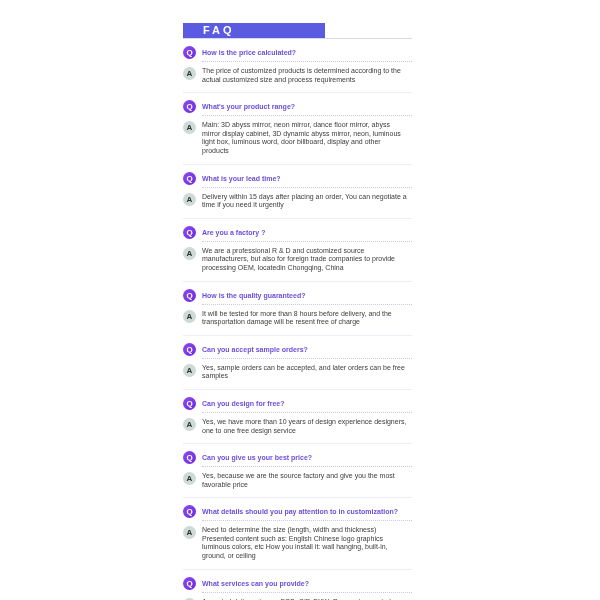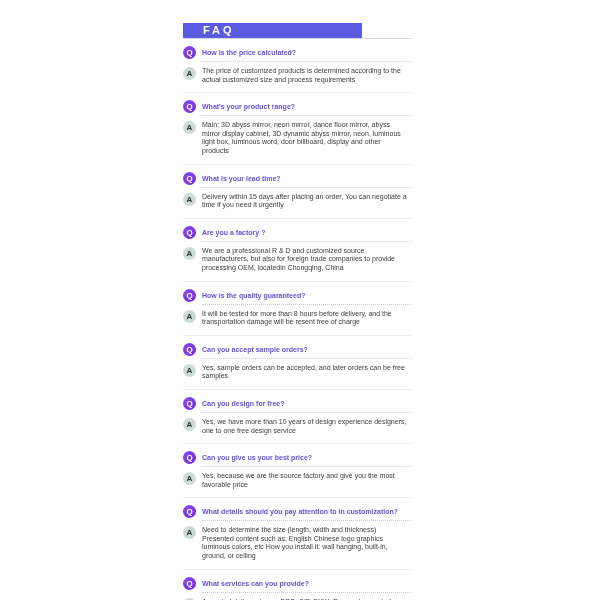--- a/index.html
+++ b/index.html
@@ -15,21 +15,21 @@
     position: absolute;
     left: 183px;
     top: 23px;
     width: 229px;
   }
   .header {
     border-bottom: 1px solid var(--header-line, #d9d9ea);
     height: 15px;
   }
   .banner {
-    width: 179px;
+    width: 142px;
     height: 15px;
     background: var(--banner, #5a5be0);
     display: flex;
     align-items: center;
   }
   .banner span {
     color: #ffffff;
     font-weight: bold;
     font-size: 11px;
     letter-spacing: 3px;

